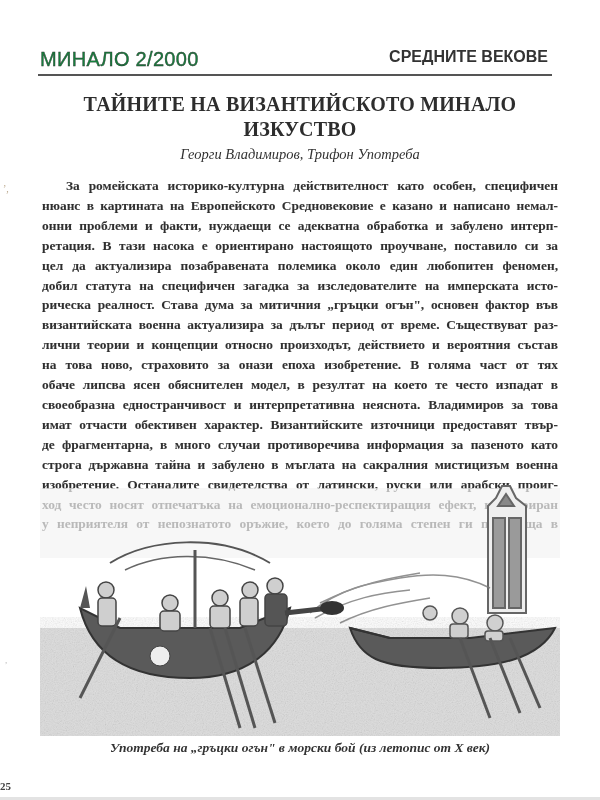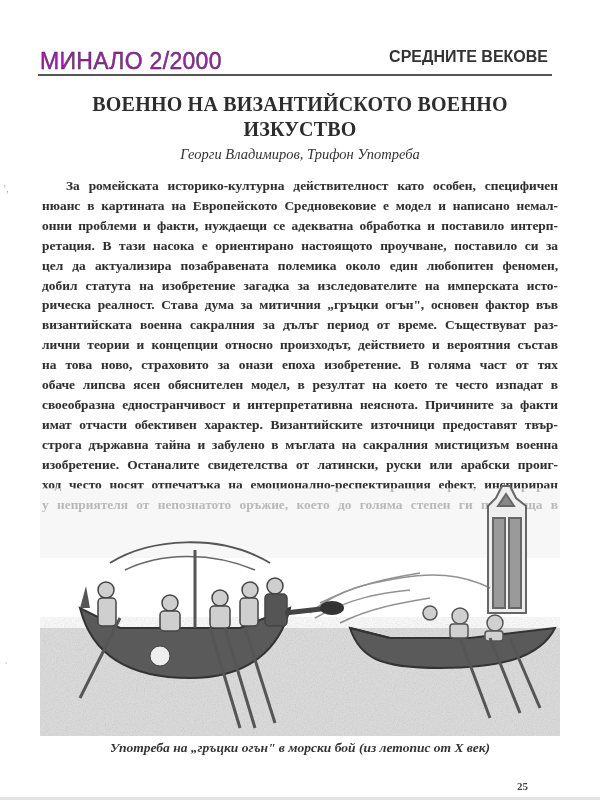--- a/index.html
+++ b/index.html
@@ -11,21 +11,21 @@
     color: #2a2a2a;
   }
   .page { position: absolute; inset: 0; }
   .header {
     position: absolute; left: 38px; top: 46px; width: 514px; height: 28px;
     border-bottom: 2px solid #555;
   }
   .header .journal {
     position: absolute; left: 2px; top: 2px;
     font-family: "Liberation Sans", "DejaVu Sans", sans-serif;
-    font-size: 23px; font-weight: normal; letter-spacing: 0.3px; color: #a21caf;
+    font-size: 20px; font-weight: normal; letter-spacing: 0.3px; color: #15803d;
     -webkit-text-stroke: 0.4px #333;
   }
   .header .section {
     position: absolute; right: 4px; top: 2px;
     font-family: "Liberation Sans", "DejaVu Sans", sans-serif;
     font-size: 16px; font-weight: bold; color: #333;
   }
   .title {
     position: absolute; left: 40px; width: 520px; top: 92px;
     text-align: center; font-weight: bold; font-size: 20px; line-height: 25px;
@@ -46,60 +46,61 @@
   .figure {
     position: absolute; left: 40px; top: 478px; width: 520px; height: 258px;
   }
   .figure svg { width: 100%; height: 100%; display: block; }
   .caption {
     position: absolute; left: 40px; width: 520px; top: 740px;
     text-align: center; font-style: italic; font-weight: bold; font-size: 13.5px; color: #333;
   }
   .page-number {
     position: absolute; left: 0; width: 528px; top: 780px;
-    text-align: right; font-size: 11px; font-weight: bold; color: #444;
+    text-align: left; font-size: 11px; font-weight: bold; color: #444;
   }
   .edge-mark {
     position: absolute; left: 3px; top: 183px; width: 10px; height: 12px;
     color: #b9a68a; font-size: 10px;
   }
   .edge-mark2 { position: absolute; left: 5px; top: 655px; color: #bbb; font-size: 9px; }
   .bottom-edge { position: absolute; left: 0; right: 0; top: 797px; height: 3px; background: #e3e3e3; }
 </style>
 </head>
 <body>
 
 <div class="page">
 
   <div class="header">
     <span class="journal">МИНАЛО 2/2000</span>
     <span class="section">СРЕДНИТЕ ВЕКОВЕ</span>
   </div>
 
   <div class="title">
-    <div>ВОЕННО НА ВИЗАНТИЙСКОТО ВОЕННО</div>
+    <div>ТАЙНИТЕ НА ВИЗАНТИЙСКОТО МИНАЛО</div>
     <div>ИЗКУСТВО</div>
   </div>
 
   <div class="authors">Георги Владимиров, Трифон Употреба</div>
 
   <div class="body-text" id="body">
       <span class="line first">За ромейската историко-културна действителност като особен, специфичен</span>
-      <span class="line">нюанс в картината на Европейското Средновековие е модел и написано немал-</span>
-      <span class="line">онни проблеми и факти, нуждаещи се адекватна обработка и поставило интерп-</span>
+      <span class="line">нюанс в картината на Европейското Средновековие е казано и написано немал-</span>
+      <span class="line">онни проблеми и факти, нуждаещи се адекватна обработка и забулено интерп-</span>
       <span class="line">ретация. В тази насока е ориентирано настоящото проучване, поставило си за</span>
       <span class="line">цел да актуализира позабравената полемика около един любопитен феномен,</span>
-      <span class="line">добил статута на изобретение загадка за изследователите на имперската исто-</span>
+      <span class="line">добил статута на специфичен загадка за изследователите на имперската исто-</span>
       <span class="line">рическа реалност. Става дума за митичния „гръцки огън", основен фактор във</span>
-      <span class="line">византийската военна сакралния за дълъг период от време. Съществуват раз-</span>
+      <span class="line">византийската военна актуализира за дълъг период от време. Съществуват раз-</span>
       <span class="line">лични теории и концепции относно произходът, действието и вероятния състав</span>
       <span class="line">на това ново, страховито за онази епоха изобретение. В голяма част от тях</span>
       <span class="line">обаче липсва ясен обяснителен модел, в резултат на което те често изпадат в</span>
-      <span class="line">своеобразна едностранчивост и интерпретативна неяснота. Причините за факти</span>
+      <span class="line">своеобразна едностранчивост и интерпретативна неяснота. Владимиров за това</span>
       <span class="line">имат отчасти обективен характер. Византийските източници предоставят твър-</span>
+      <span class="line">де фрагментарна, в много случаи противоречива информация за пазеното като</span>
       <span class="line">строга държавна тайна и забулено в мъглата на сакралния мистицизъм военна</span>
       <span class="line">изобретение. Останалите свидетелства от латински, руски или арабски проиг-</span>
       <span class="line">ход често носят отпечатъка на емоционално-респектиращия ефект, инспириран</span>
       <span class="line">у неприятеля от непознатото оръжие, което до голяма степен ги превръща в</span>
     </div>
 
   <div class="figure">
     <svg viewBox="0 0 520 258" xmlns="http://www.w3.org/2000/svg">
       <defs>
         <filter id="grain">

